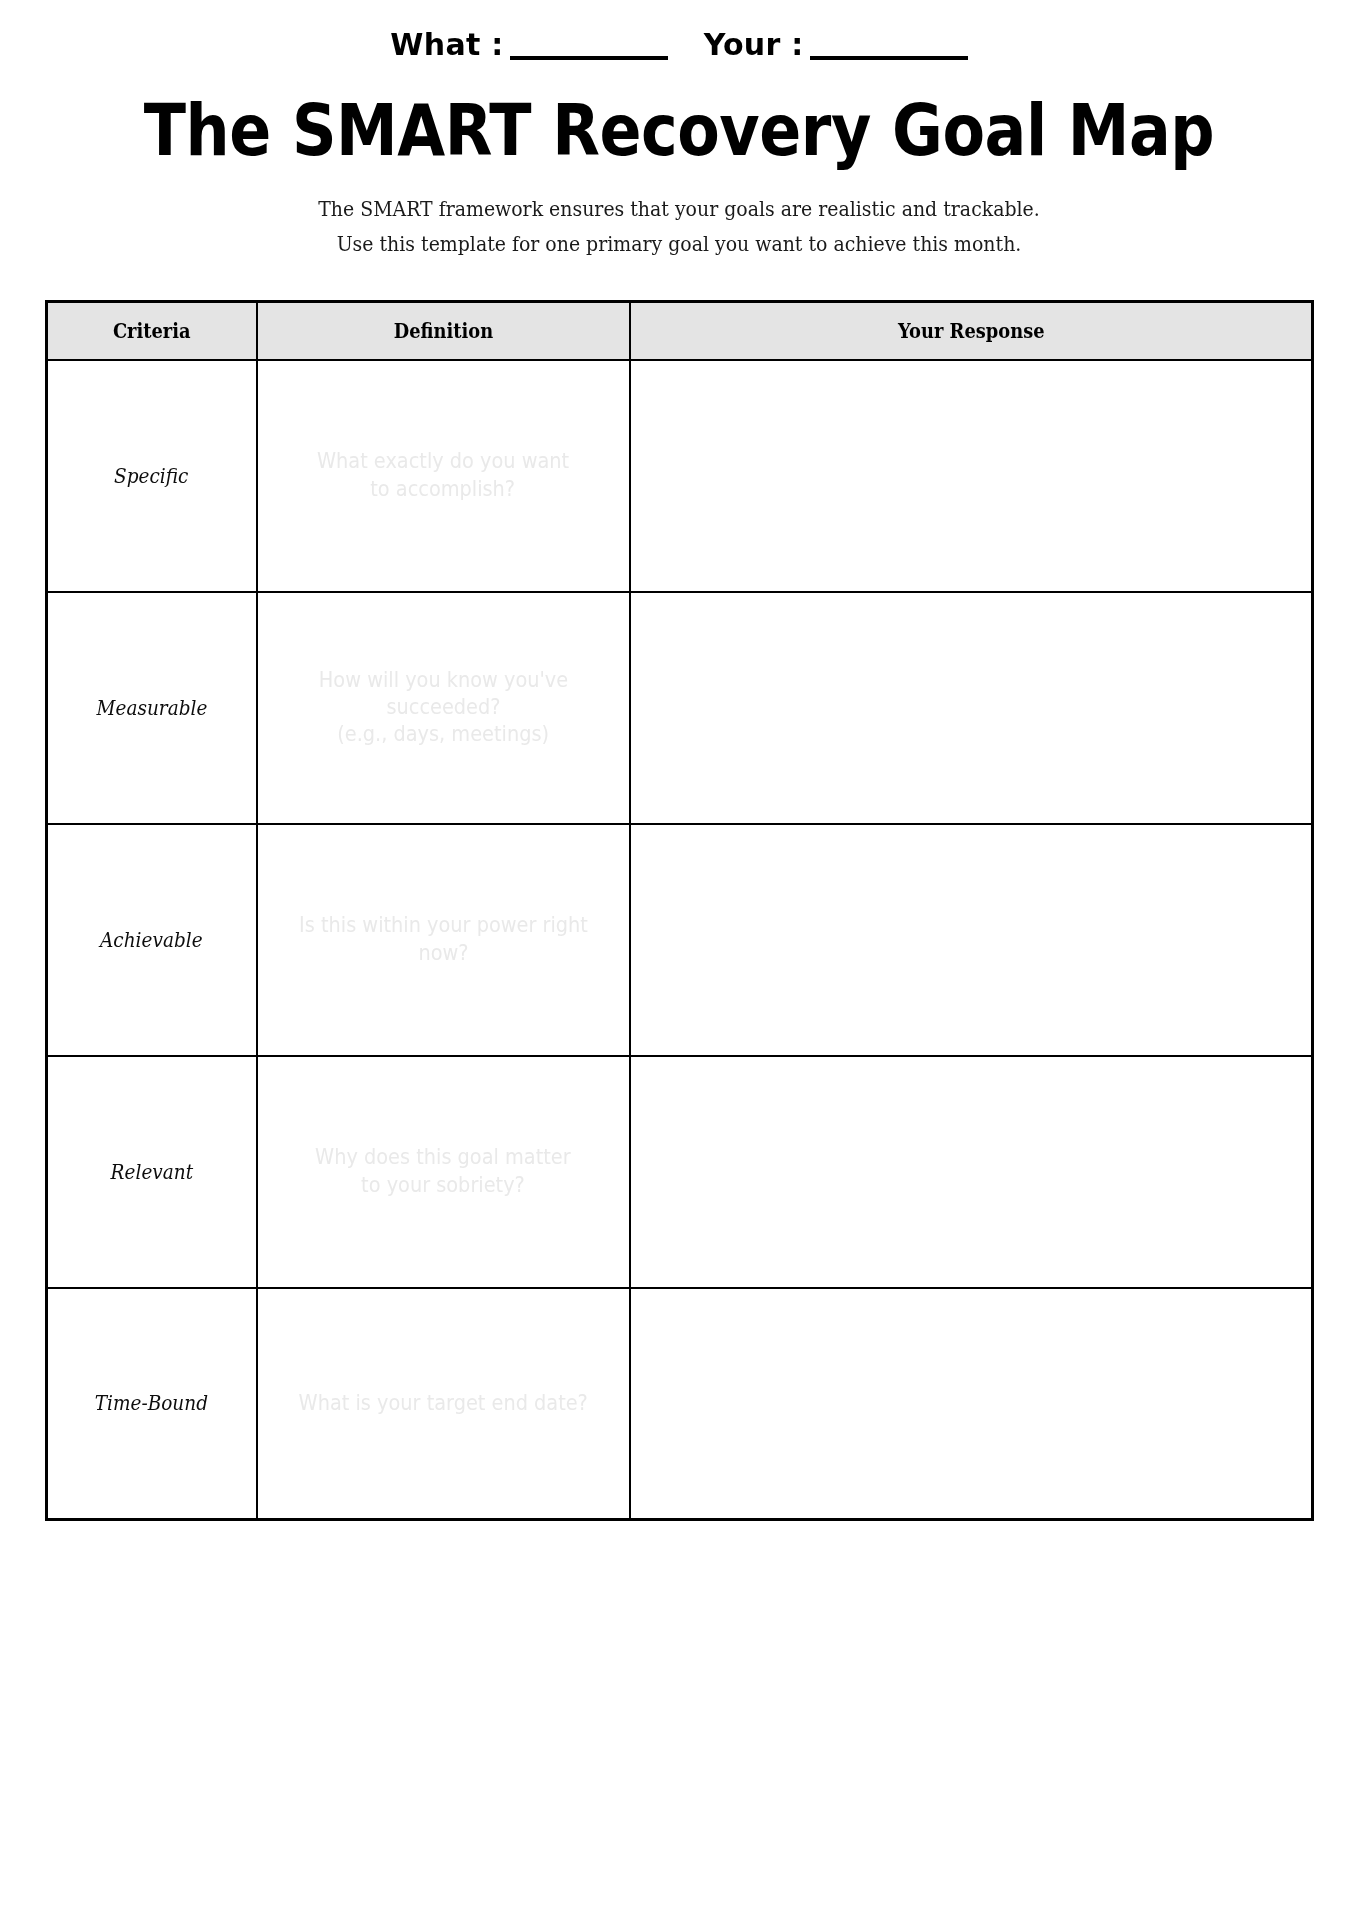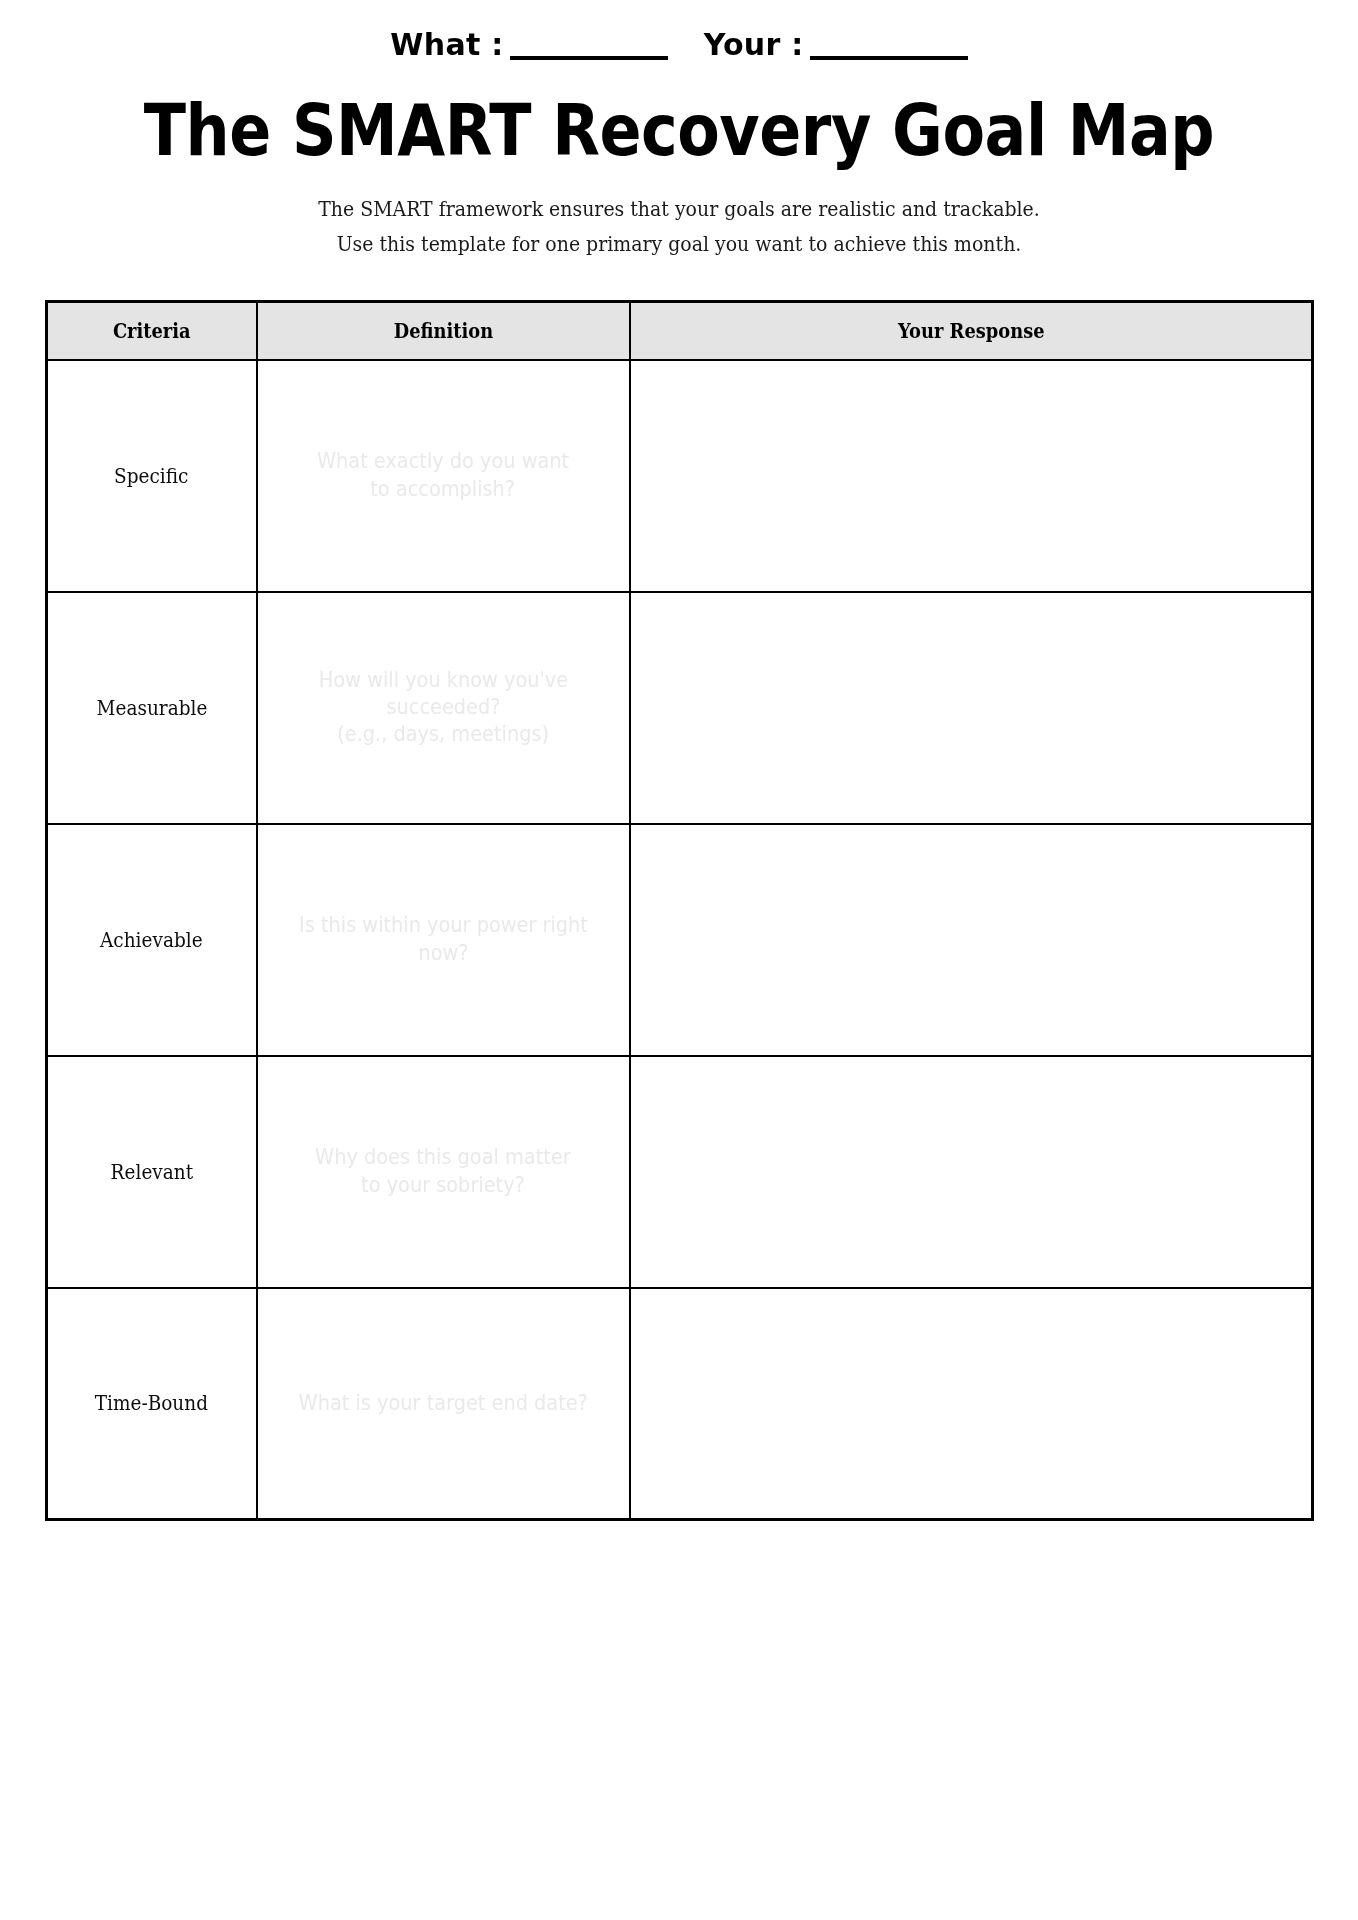--- a/index.html
+++ b/index.html
@@ -106,20 +106,21 @@
 
   col.c-criteria { width: 210px; }
   col.c-definition { width: 373px; }
   col.c-response { width: 683px; }
 
   td.criteria-cell {
     text-align: center;
     font-family: "DejaVu Serif", serif;
     font-size: 21px;
     color: #0d0d0d;
+    font-style: italic;
   }
   td.criteria-cell span { display: inline-block; transform: scaleX(0.88); }
 
   td.definition-cell {
     text-align: center;
     font-family: "DejaVu Sans", sans-serif;
     font-size: 21px;
     line-height: 1.3;
     color: #e9e9e9;
     padding: 0 14px;

